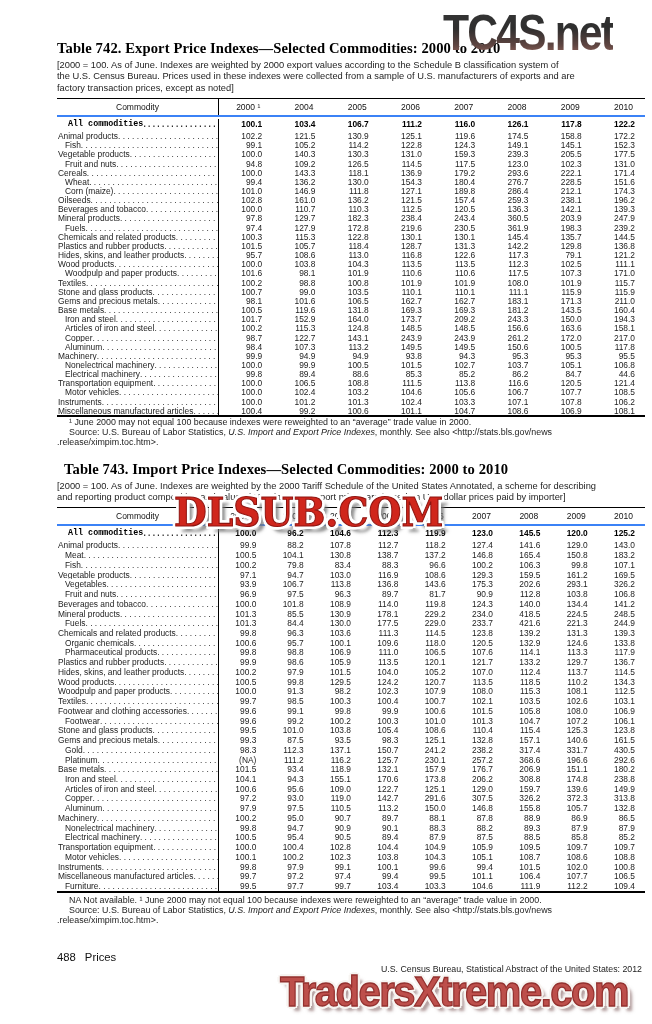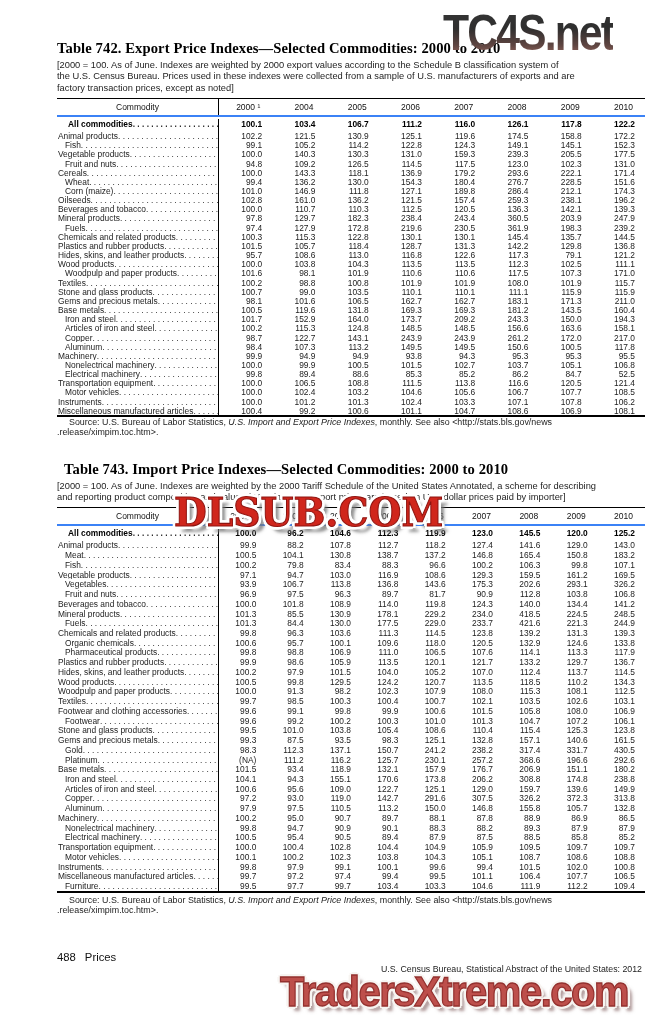--- a/index.html
+++ b/index.html
@@ -32,21 +32,21 @@
   .trow{display:flex;align-items:center;}
   .t742 .trow{height:9.16px;}
   .t743 .trow{height:9.74px;}
   .trow.allcomm{height:13px !important;align-items:flex-start;padding-top:1.5px;font-weight:700;color:#000;}
   .cell-label{width:161px;align-self:stretch;border-right:1px solid #000;
     display:flex;align-items:center;overflow:hidden;}
   .trow.allcomm .cell-label{align-items:flex-start;}
   .lbl{white-space:nowrap;}
   .ind0 .lbl{padding-left:1px;}
   .ind1 .lbl{padding-left:8px;}
-  .allcomm .lbl{padding-left:11px;}
+  .allcomm .lbl{padding-left:11px;font-family:Liberation Mono, monospace;}
   .dots{flex:1;overflow:hidden;white-space:nowrap;color:#2a2a2a;}
   .dots::after{content:" . . . . . . . . . . . . . . . . . . . . . . . . . . . . . . . . . . . . . . . . . . . .";}
   .cell-num{flex:1;text-align:right;padding-right:10px;white-space:nowrap;}
 
   
   .folio{font-size:11.3px;color:#111;}
   .folio .pn{margin-right:9px;}
   .credit{font-size:8.8px;color:#222;white-space:nowrap;}
 
   
@@ -484,21 +484,21 @@
             <span class="lbl">Electrical machinery</span>
             <span class="dots"></span>
           </div>
           <div class="cell-num">99.8</div>
           <div class="cell-num">89.4</div>
           <div class="cell-num">88.6</div>
           <div class="cell-num">85.3</div>
           <div class="cell-num">85.2</div>
           <div class="cell-num">86.2</div>
           <div class="cell-num">84.7</div>
-          <div class="cell-num">52.5</div>
+          <div class="cell-num">44.6</div>
         </div>
         <div class="trow ind0">
           <div class="cell-label">
             <span class="lbl">Transportation equipment</span>
             <span class="dots"></span>
           </div>
           <div class="cell-num">100.0</div>
           <div class="cell-num">106.5</div>
           <div class="cell-num">108.8</div>
           <div class="cell-num">111.5</div>
@@ -546,20 +546,21 @@
           <div class="cell-num">101.1</div>
           <div class="cell-num">104.7</div>
           <div class="cell-num">108.6</div>
           <div class="cell-num">106.9</div>
           <div class="cell-num">108.1</div>
         </div>
       </div>
   </div>
 
   <div class="abs notes" style="top:417px;left:57px;width:588px;">
+    <div class="fn">¹ June 2000 may not equal 100 because indexes were reweighted to an “average” trade value in 2000.</div>
     <div class="src"><span>Source: U.S. Bureau of Labor Statistics, </span><i>U.S. Import and Export Price Indexes</i><span>, monthly. See also &lt;http://stats.bls.gov/news</span></div>
     <div class="srcwrap">.release/ximpim.toc.htm&gt;.</div>
   </div>
 
   <div class="abs tbl-title" style="top:461px;left:64px;">Table 743. Import Price Indexes—Selected Commodities: 2000 to 2010</div>
 
   <div class="abs headnote" style="top:481px;left:57px;width:588px;">[2000 = 100. As of June. Indexes are weighted by the 2000 Tariff Schedule of the United States Annotated, a scheme for describing
 and reporting product composition and value of U.S. imports. Import prices are based on U.S. dollar prices paid by importer]</div>
 
   <div class="abs grid t743" style="top:507px;left:57px;width:588px;">
@@ -1128,20 +1129,21 @@
           <div class="cell-num">103.3</div>
           <div class="cell-num">104.6</div>
           <div class="cell-num">111.9</div>
           <div class="cell-num">112.2</div>
           <div class="cell-num">109.4</div>
         </div>
       </div>
   </div>
 
   <div class="abs notes" style="top:895px;left:57px;width:588px;">
+    <div class="fn">NA Not available. ¹ June 2000 may not equal 100 because indexes were reweighted to an “average” trade value in 2000.</div>
     <div class="src"><span>Source: U.S. Bureau of Labor Statistics, </span><i>U.S. Import and Export Price Indexes</i><span>, monthly. See also &lt;http://stats.bls.gov/news</span></div>
     <div class="srcwrap">.release/ximpim.toc.htm&gt;.</div>
   </div>
 
   <div class="abs folio" style="top:951px;left:57px;">
     <span class="pn">488</span><span>Prices</span>
   </div>
   <div class="abs credit" style="top:964px;right:10px;">U.S. Census Bureau, Statistical Abstract of the United States: 2012</div>
 
   <div class="abs wm wm-top" style="top:4px;left:443px;">TC4S.net</div>

